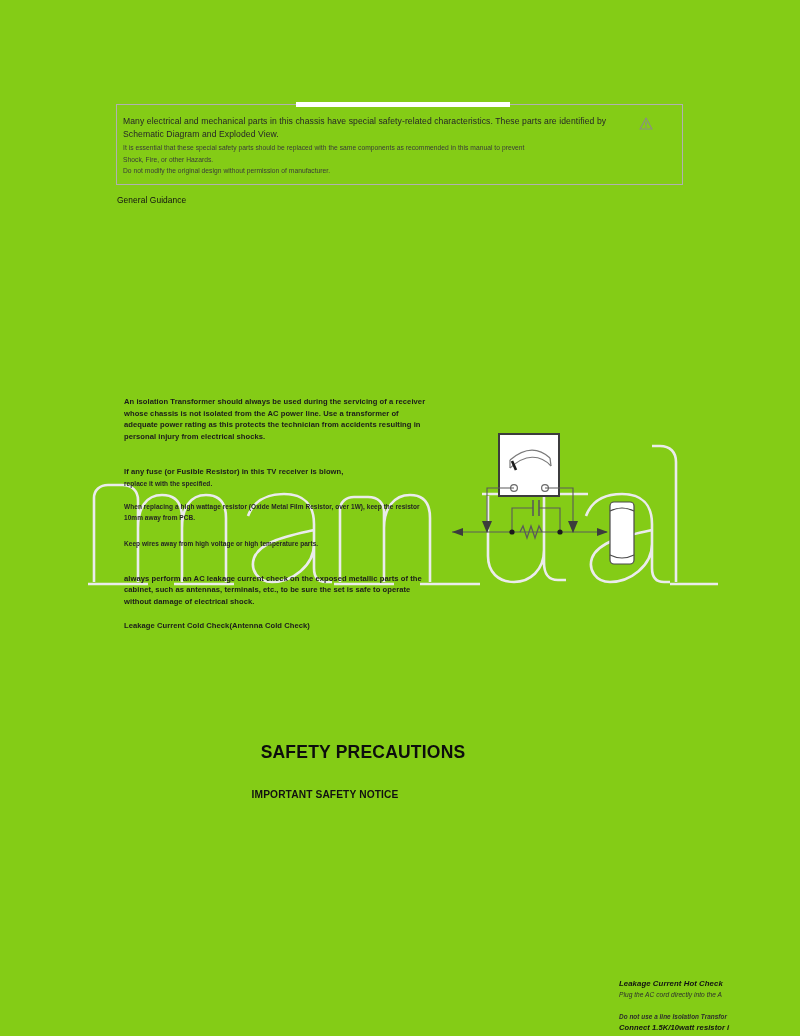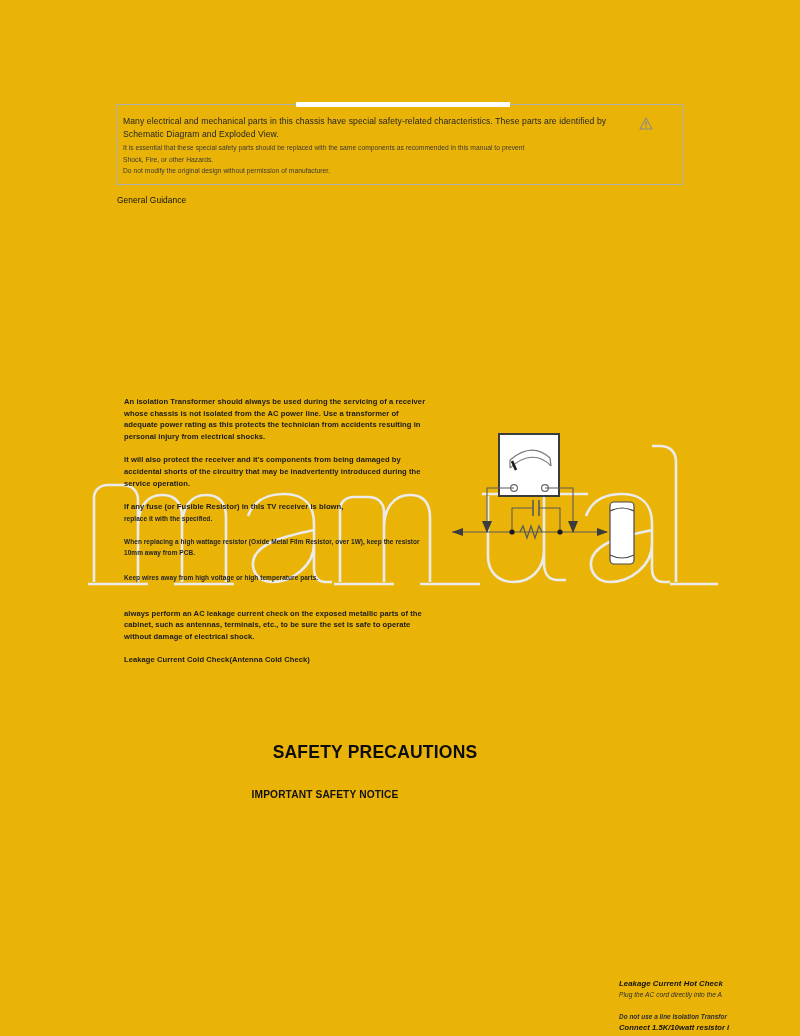--- a/index.html
+++ b/index.html
@@ -14,21 +14,21 @@
     overflow: hidden;
     font-family: "Liberation Sans", sans-serif;
     color: #1a1a1a;
     -webkit-font-smoothing: antialiased;
   }
 
   .page {
     position: absolute;
     left: 0; top: 0;
     width: 800px; height: 1036px;
-    background: #eab308;
+    background: #84cc16;
     overflow: hidden;
   }
 
   
   .watermark {
     position: absolute;
     left: 88px;
     top: 432px;
     width: 630px;
     height: 165px;
@@ -138,21 +138,21 @@
     top: 432px;
     width: 250px;
     height: 140px;
     z-index: 3;
   }
   .circuit svg { display: block; }
 
   
   .title-main {
     position: absolute;
-    left: 12px;
+    left: 0;
     top: 742px;
     width: 708px;
     text-align: center;
     font-size: 17.5px;
     font-weight: bold;
     letter-spacing: 0.012em;
     color: #0d0d0d;
     z-index: 4;
   }
   .title-sub {
@@ -271,21 +271,20 @@
       <rect x="6.3" y="4.5" width="1.4" height="4" fill="#8a8a8a"></rect>
       <rect x="6.3" y="9.3" width="1.4" height="1.4" fill="#8a8a8a"></rect>
     </svg>
   </div>
 
   <div class="general-guidance">General Guidance</div>
 
   <div class="body-col">
     <p class="p-bold">An isolation Transformer should always be used during the servicing of a receiver whose chassis is not isolated from the AC power line. Use a transformer of adequate power rating as this protects the technician from accidents resulting in personal injury from electrical shocks.</p>
     <div class="gap-md"></div>
-    <p class="p-bold">It will also protect the receiver and it's components from being damaged by accidental shorts of the circuitry that may be inadvertently introduced during the service operation.</p>
     <div class="gap-md"></div>
     <p class="p-bold">If any fuse (or Fusible Resistor) in this TV receiver is blown,</p>
     <p class="p-small">replace it with the specified.</p>
     <div class="gap-md"></div>
     <p class="p-small">When replacing a high wattage resistor (Oxide Metal Film Resistor, over 1W), keep the resistor 10mm away from PCB.</p>
     <div class="gap-lg"></div>
     <p class="p-small">Keep wires away from high voltage or high temperature parts.</p>
     <div class="gap-md"></div>
     <div class="gap-md"></div>
     <p class="p-bold">always perform an AC leakage current check on the exposed metallic parts of the cabinet, such as antennas, terminals, etc., to be sure the set is safe to operate without damage of electrical shock.</p>

